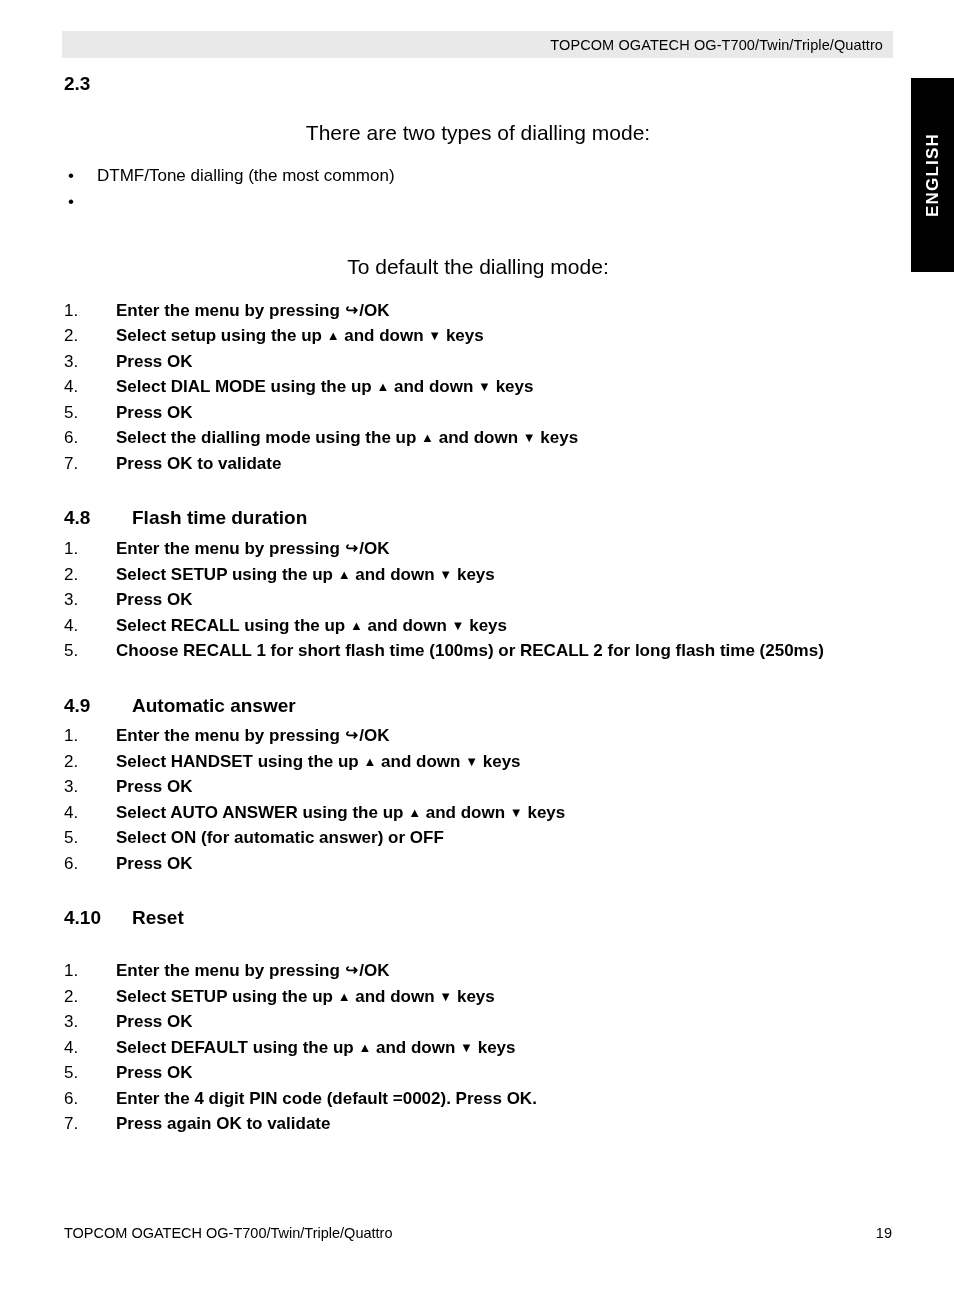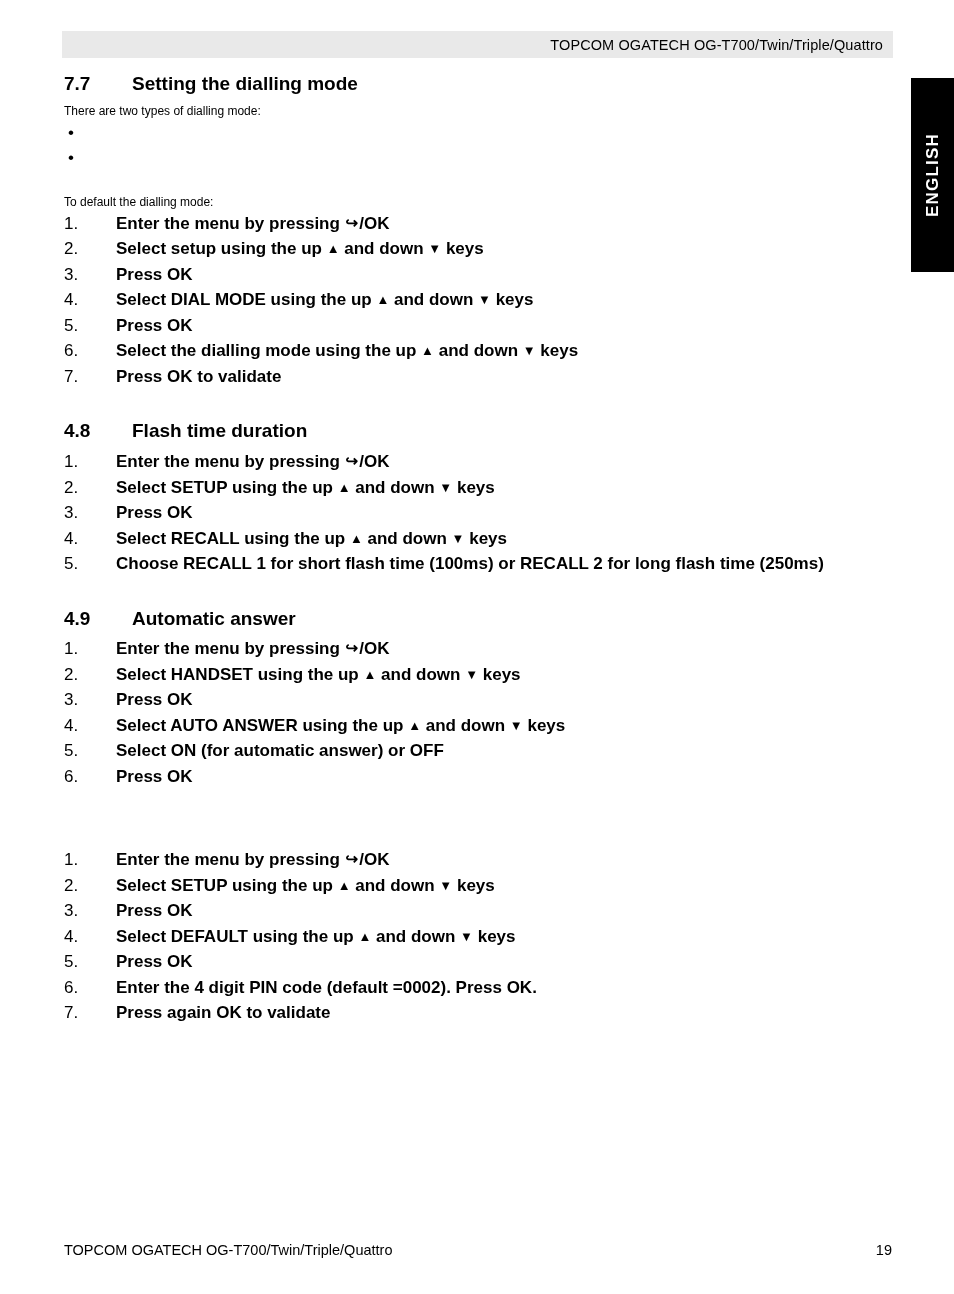--- a/index.html
+++ b/index.html
@@ -75,24 +75,25 @@
     align-items: baseline;
     line-height: 1.25;
   }
   h2.section-heading .sec-num {
     display: inline-block;
     width: 68px;
     flex: 0 0 68px;
   }
 
   p.body-text {
-    font-size: 12px;
-    margin: 0;
+    font-size: 21px;
+    margin: 15px;
     padding: 0;
     line-height: 1.50;
+    text-align: center;
   }
 
   
   ul.bullets {
     list-style: none;
     margin: 0;
     padding: 0;
   }
   ul.bullets li {
     font-size: 17px;
@@ -154,44 +155,44 @@
     position: absolute;
     left: 64px;
     top: 1225px;
     width: 828px;
     display: flex;
     align-items: baseline;
     justify-content: space-between;
     font-size: 14.5px;
   }
   .footer-left { white-space: nowrap; }
-  .footer-right { white-space: nowrap; margin-top: 17px; }
+  .footer-right { white-space: nowrap; }
 </style>
 </head>
 <body>
 
 <div class="header-bar">
   <span class="header-text">TOPCOM OGATECH OG-T700/Twin/Triple/Quattro</span>
 </div>
 
 <div class="lang-tab">
   <span class="lang-tab-label">ENGLISH</span>
 </div>
 
 <div class="content">
   <div id="sections-root">
       <h2 class="section-heading">
-        <span class="sec-num">7.7</span>
-        <span>Setting the dialling mode</span>
+        <span class="sec-num">2.3</span>
       </h2>
       <div class="gap-xs"></div>
       <p class="body-text">There are two types of dialling mode:</p>
       <ul class="bullets">
         <li>
           <span class="bullet-mark">•</span>
+          <span>DTMF/Tone dialling (the most common)</span>
         </li>
         <li>
           <span class="bullet-mark">•</span>
         </li>
       </ul>
       <div class="gap-m"></div>
       <p class="body-text">To default the dialling mode:</p>
       <ol class="steps">
         <li>
           <span class="step-num">1.</span>
@@ -276,20 +277,24 @@
         <li>
           <span class="step-num">5.</span>
           <span class="step-text">Select ON (for automatic answer) or OFF</span>
         </li>
         <li>
           <span class="step-num">6.</span>
           <span class="step-text">Press OK</span>
         </li>
       </ol>
       <div class="gap-l"></div>
+      <h2 class="section-heading">
+        <span class="sec-num">4.10</span>
+        <span>Reset</span>
+      </h2>
       <div class="gap-xs"></div>
       <div class="gap-m"></div>
       <ol class="steps">
         <li>
           <span class="step-num">1.</span>
           <span class="step-text">Enter the menu by pressing <span class="glyph glyph-menu">↪</span>/OK</span>
         </li>
         <li>
           <span class="step-num">2.</span>
           <span class="step-text">Select SETUP using the up <span class="glyph">▲</span> and down <span class="glyph">▼</span> keys</span>

